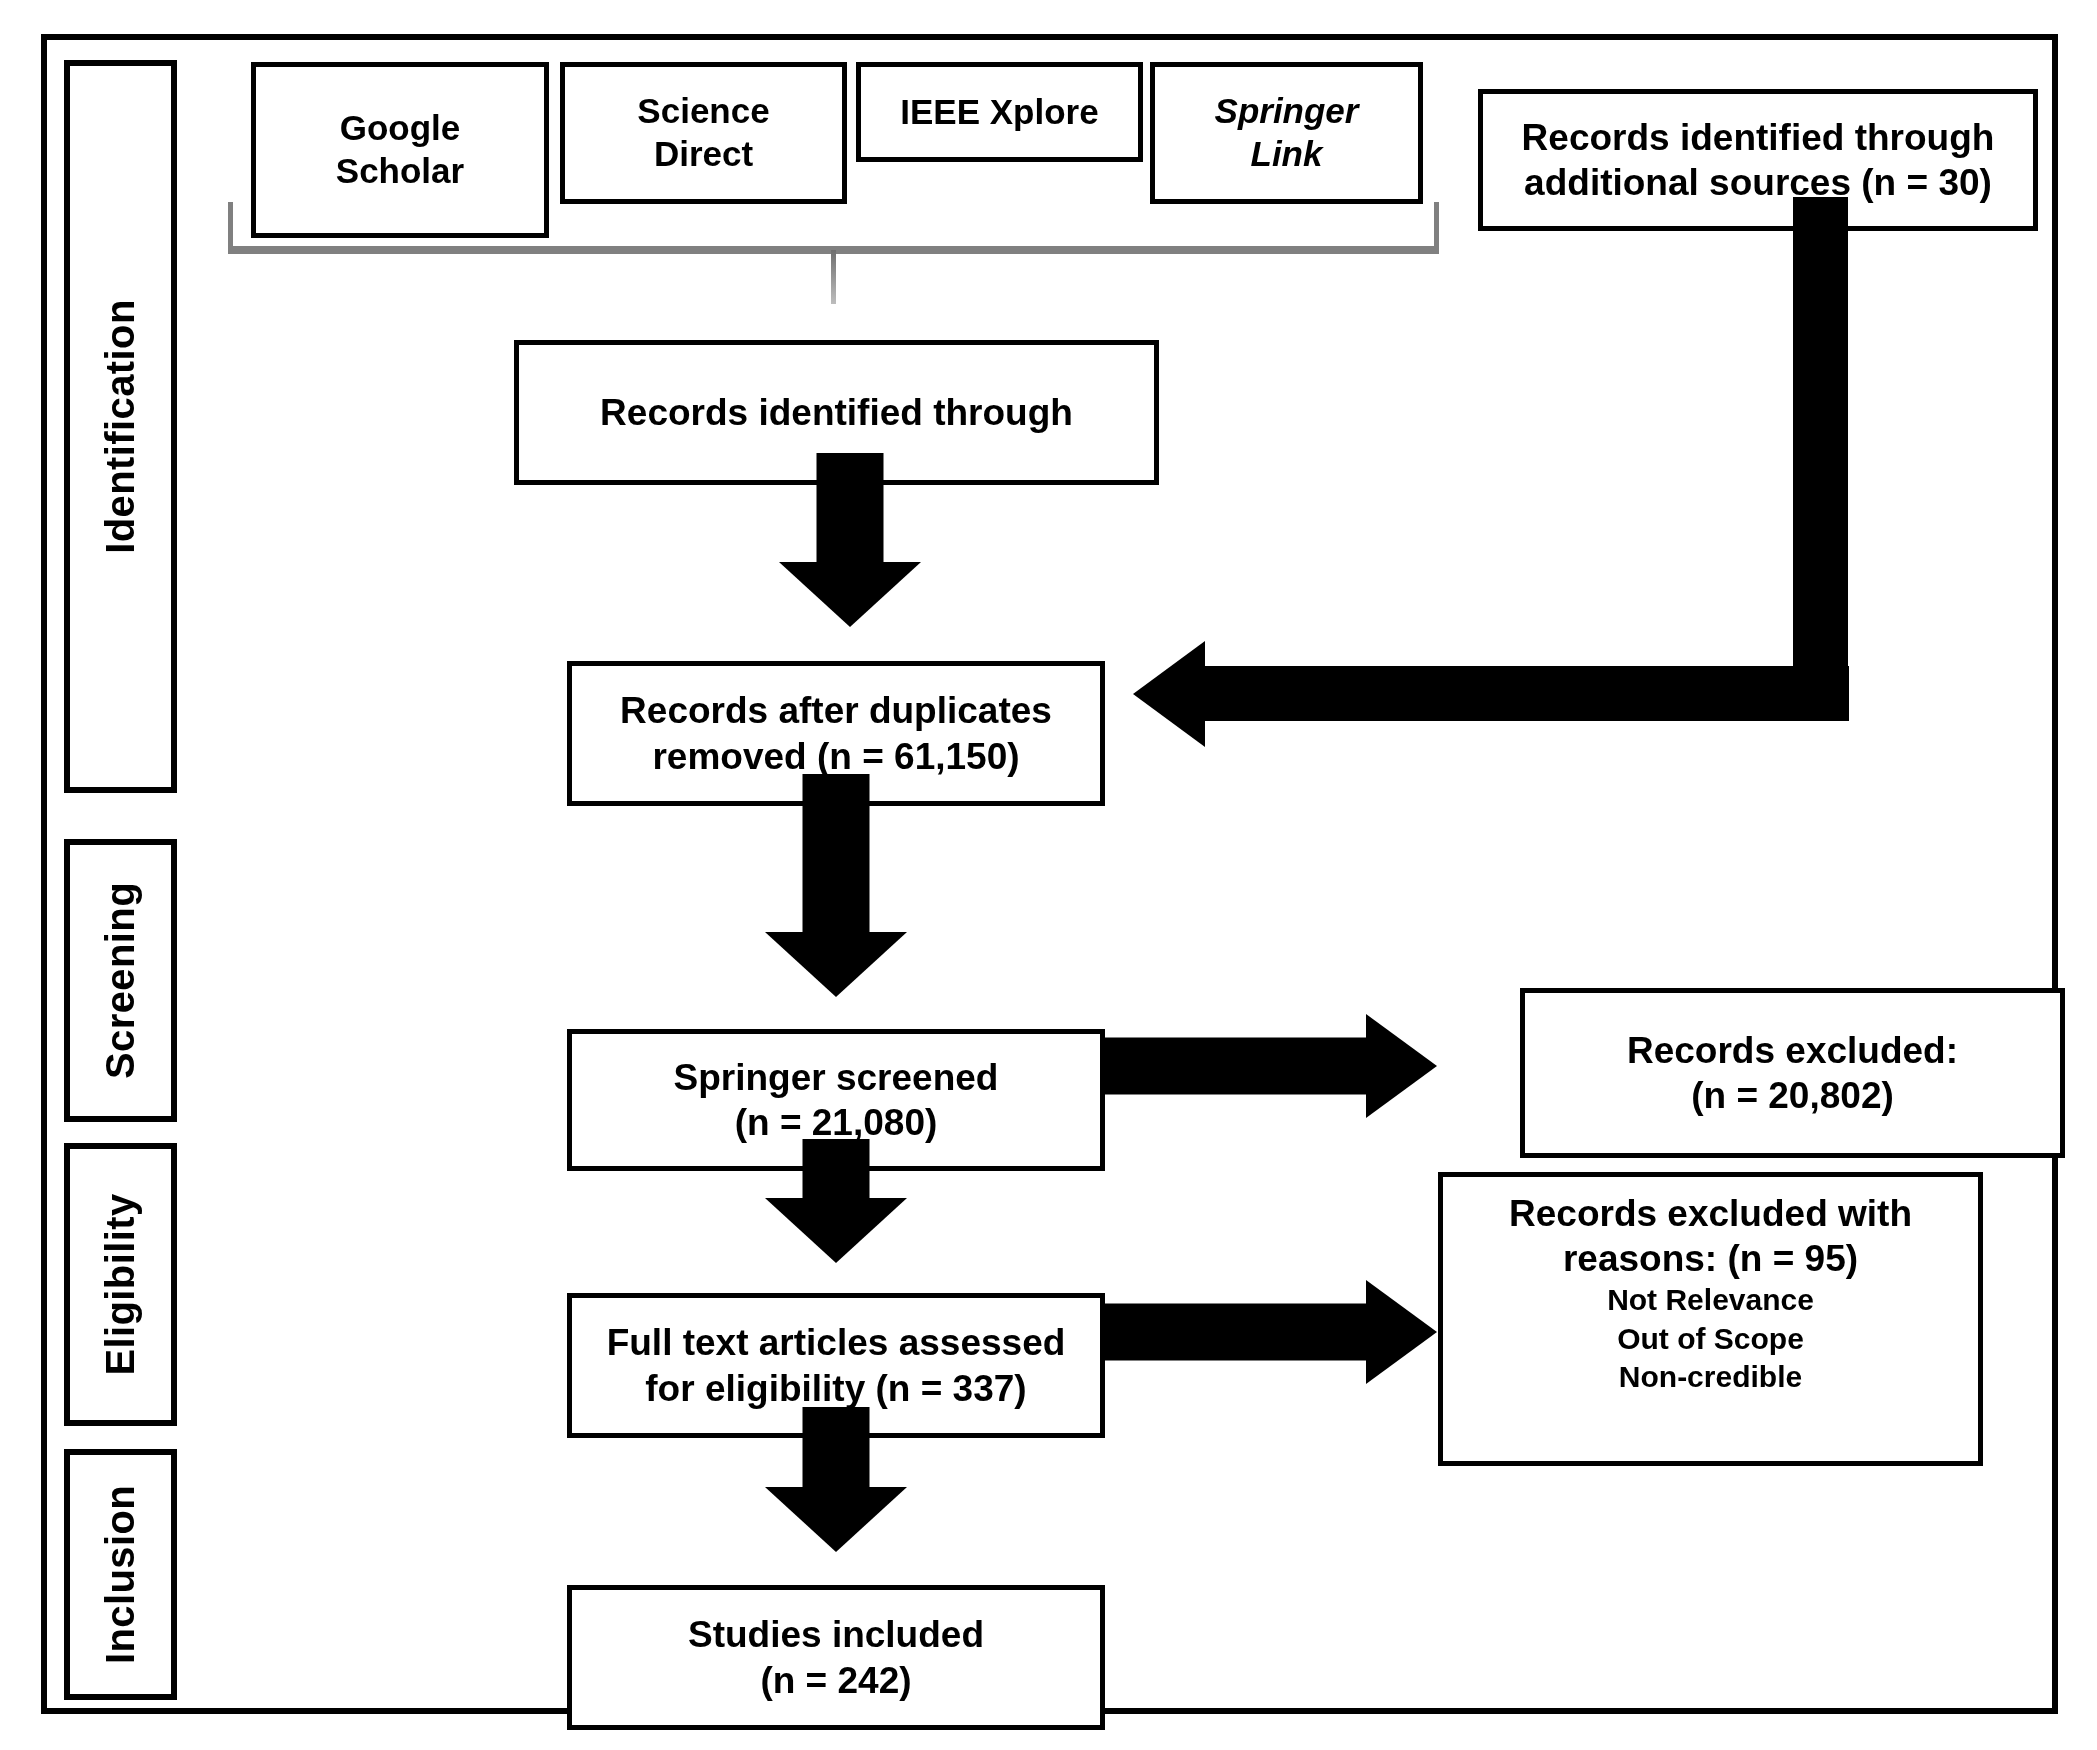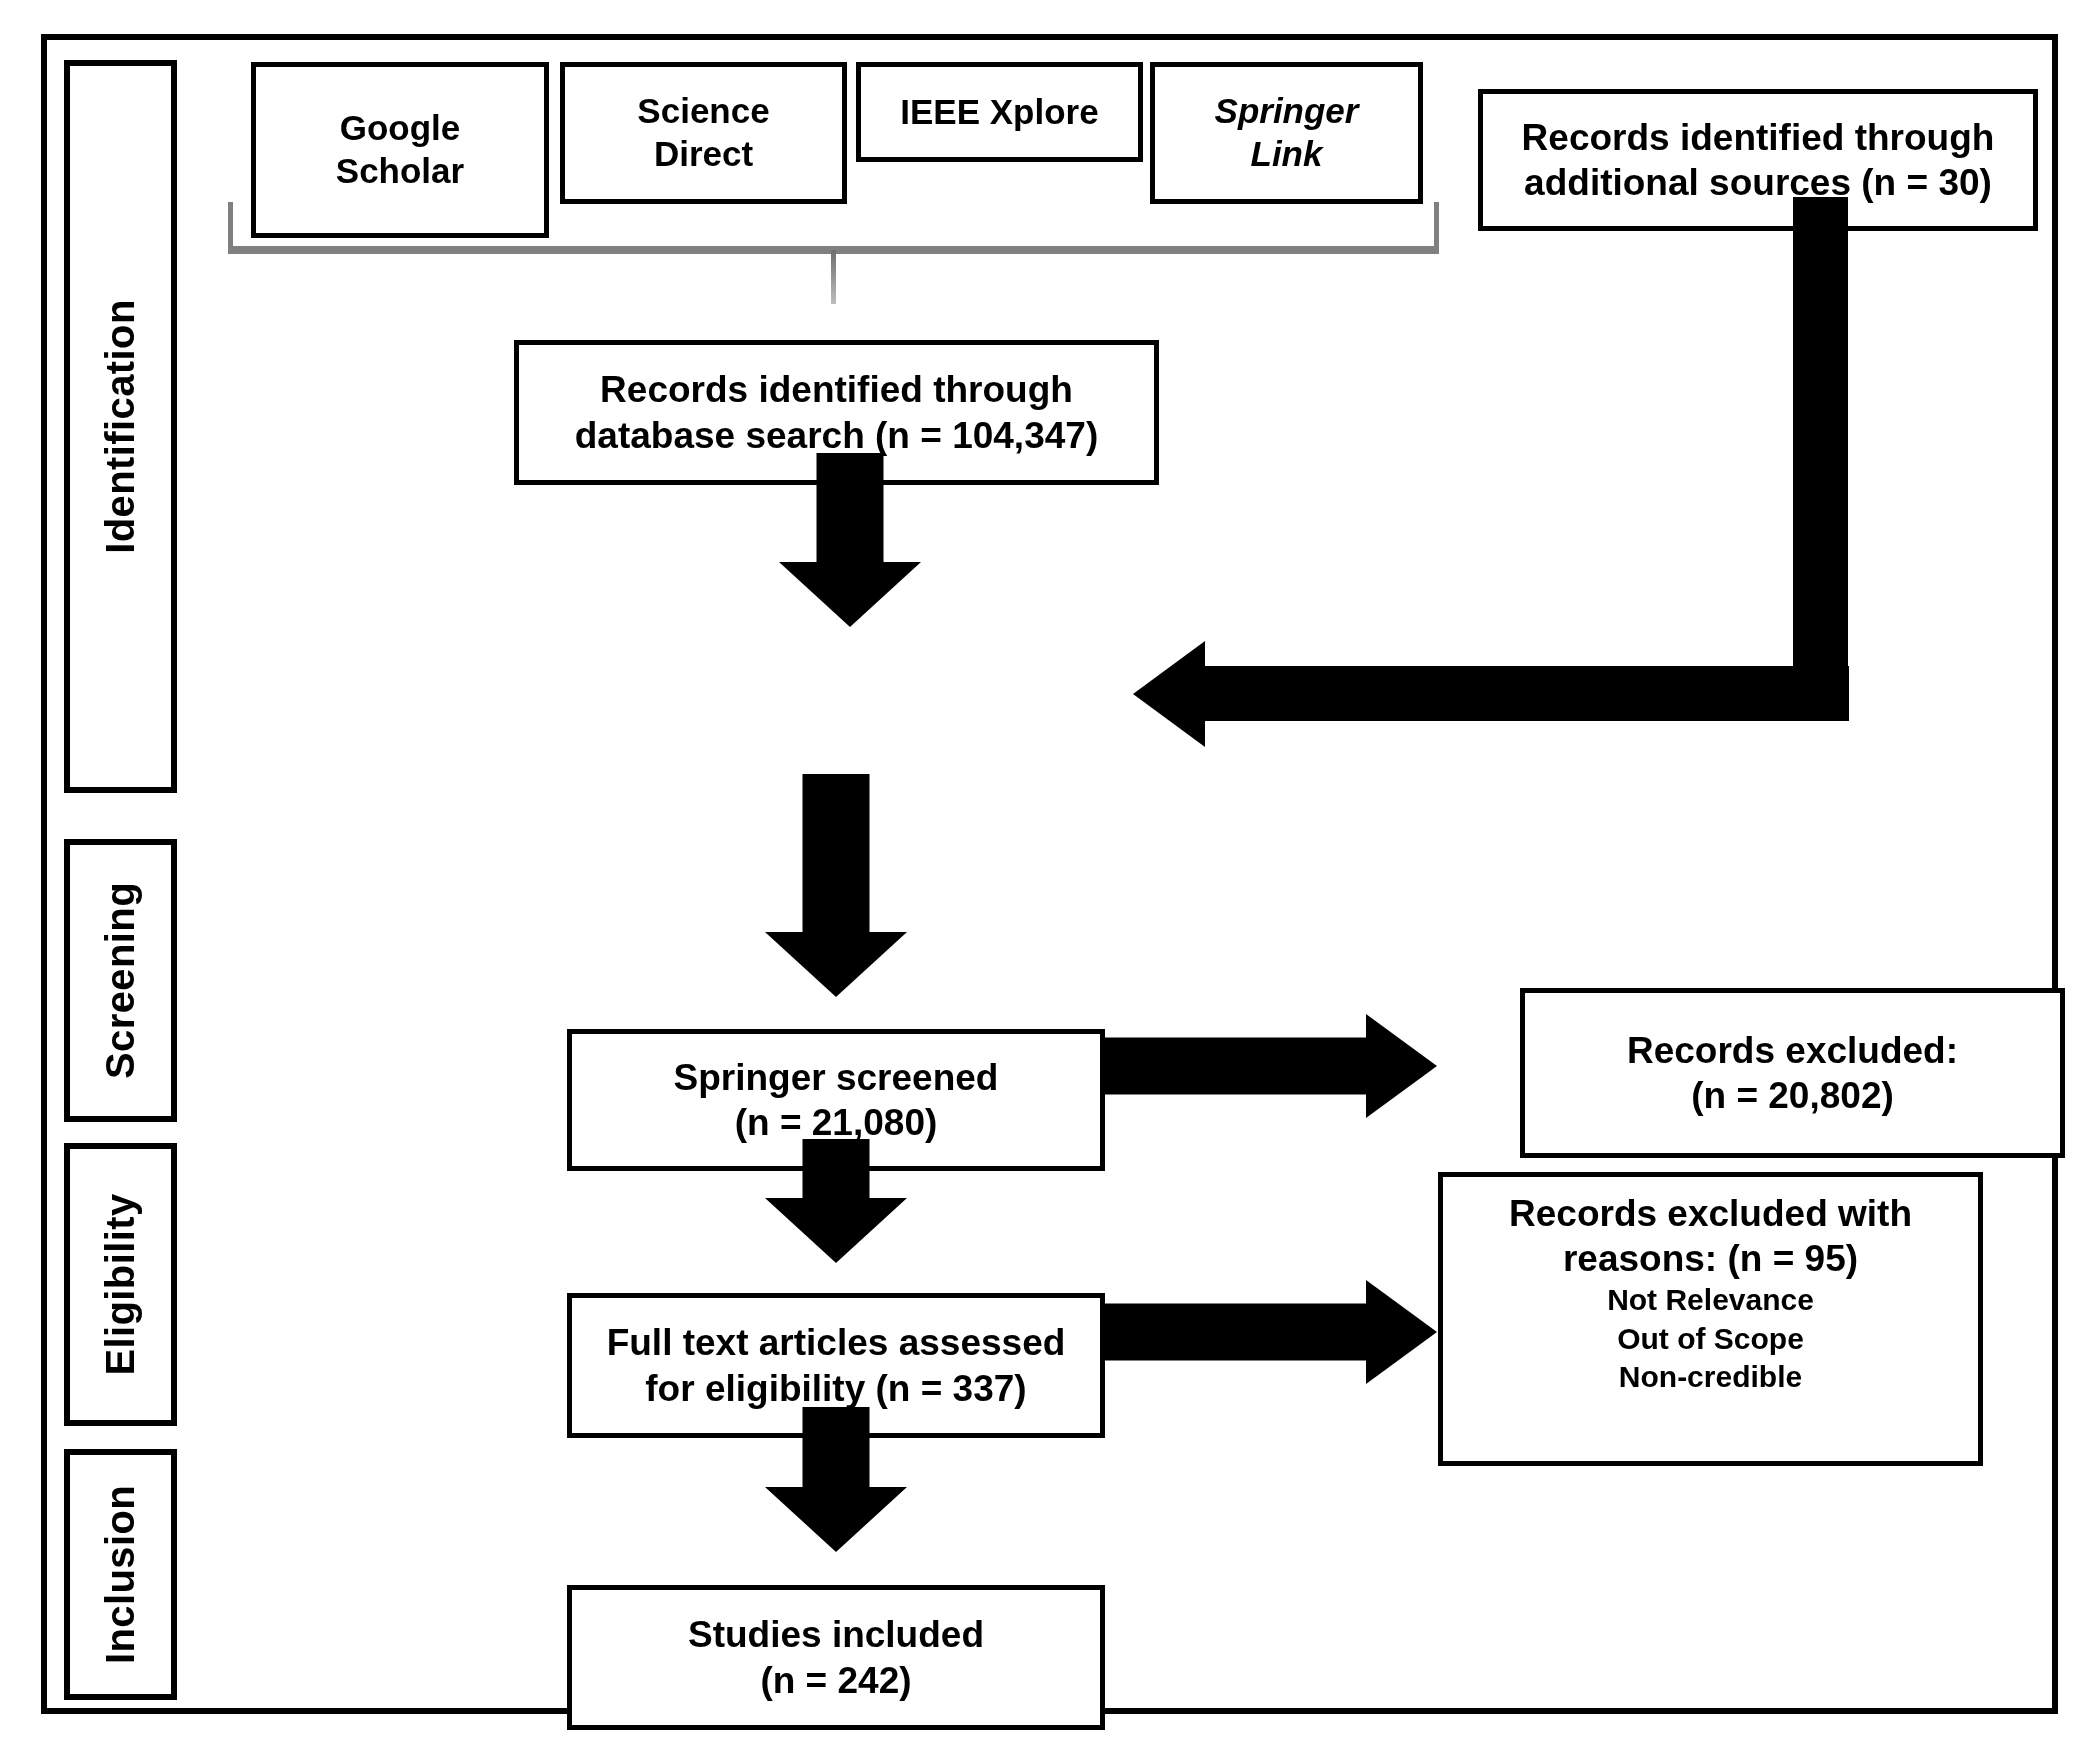--- a/index.html
+++ b/index.html
@@ -219,28 +219,31 @@
   </div>
 
   <div id="elbow-arrow" style="left:1133px; top:197px; width:715px; height:524px;">
     <div class="vseg" style="right:0; top:0; width:55px; height:497px;"></div>
     <div class="hseg" style="left:71px; bottom:0; width:645px; height:55px;"></div>
     <div class="head" style="left:0; bottom:-25.5px; border-top-width:53px; border-bottom-width:53px; border-right-width:72px;"></div>
   </div>
 
   <div class="flow-box main-box" style="left:514px; top:306px; width:645px; height:145px;">
     <span class="line">Records identified through</span>
-    <span class="line">database search (n = 104,347)</span>
   </div>
 
   <div class="arrow-down" style="left:779px; top:453px; width:142px; height:174px;">
     <div class="shaft" style="width:67px; height:113px;"></div>
     <div class="head" style="border-left-width:71px; border-right-width:71px; border-top-width:65px;"></div>
   </div>
 
+  <div class="flow-box main-box" style="left:567px; top:627px; width:538px; height:145px;">
+    <span class="line">Records after duplicates</span>
+    <span class="line">removed (n = 61,150)</span>
+  </div>
 
   <div class="arrow-down" style="left:765px; top:774px; width:142px; height:223px;">
     <div class="shaft" style="width:67px; height:159px;"></div>
     <div class="head" style="border-left-width:71px; border-right-width:71px; border-top-width:65px;"></div>
   </div>
 
   <div class="flow-box main-box" style="left:567px; top:995px; width:538px; height:142px;">
     <span class="line">Springer screened</span>
     <span class="line">(n = 21,080)</span>
   </div>

